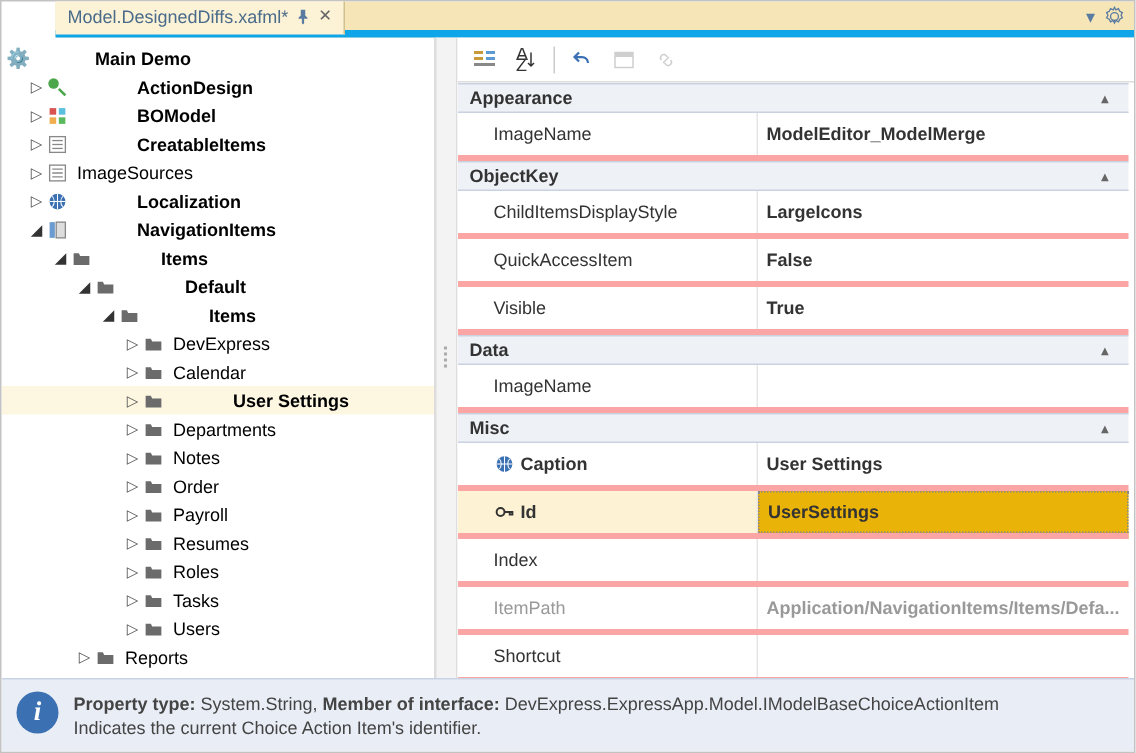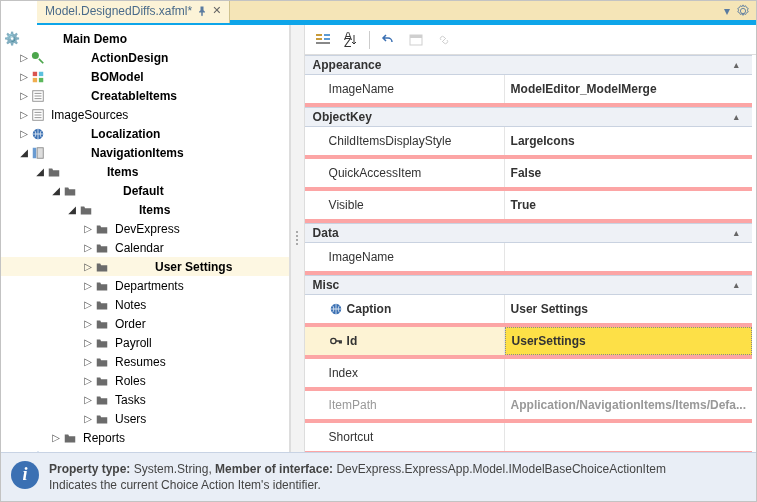--- a/index.html
+++ b/index.html
@@ -27,21 +27,21 @@
 .tb-btn { width: 20px; height: 20px; display: flex; align-items: center; justify-content: center; color: #555; }
 .tb-btn.disabled { opacity: 0.4; }
 .grid-container { flex: 1; overflow-y: auto; padding-right: 4px; }
 .cat-header { background: #eef1f6; display: flex; align-items: center; height: 20px; padding: 0 8px; font-weight: bold; border-top: 1px solid #c9d2e0; border-bottom: 1px solid #c9d2e0; justify-content: space-between; color: #333; }
 .cat-header .collapse { width: 10px; color: #666; font-size: 9px; }
 .prop-row { display: flex; height: 32px; border-bottom: 4px solid #fca5a5; }
 .prop-name { width: 200px; padding-left: 24px; display: flex; align-items: center; gap: 4px; border-right: 1px solid #e5e5e5; color: #333; }
 .prop-name.disabled { color: #999; }
 .prop-value { flex: 1; padding: 0 6px; display: flex; align-items: center; color: #333; position: relative; font-weight: bold; }
 .prop-row.bold .prop-name, .prop-row.bold .prop-value { font-weight: bold; }
-.prop-row.selected { background: #fde047; }
+.prop-row.selected { background: #eab308; }
 .prop-row.selected .prop-name { background: #fdf3d4; }
 .prop-row.selected .prop-value { border: 1px dotted #888; }
 .prop-value.disabled { color: #999; }
 .ellipsis-btn { position: absolute; right: 2px; width: 16px; height: 16px; background: #e8eef7; border: 1px solid #a7bcd3; display: flex; align-items: center; justify-content: center; font-size: 9px; font-weight: bold; }
 .info-panel { background: #e9eef6; padding: 8px 10px; display: flex; gap: 10px; align-items: flex-start; border-top: 1px solid #c8d3e4; }
 .info-icon { width: 28px; height: 28px; background: #3b70b3; border-radius: 50%; color: #fff; display: flex; align-items: center; justify-content: center; font-size: 18px; font-weight: bold; font-style: italic; font-family: Georgia; flex-shrink: 0; }
 .info-text { color: #444; line-height: 1.35; }
 svg { display: block; }
 </style>
 </head>

